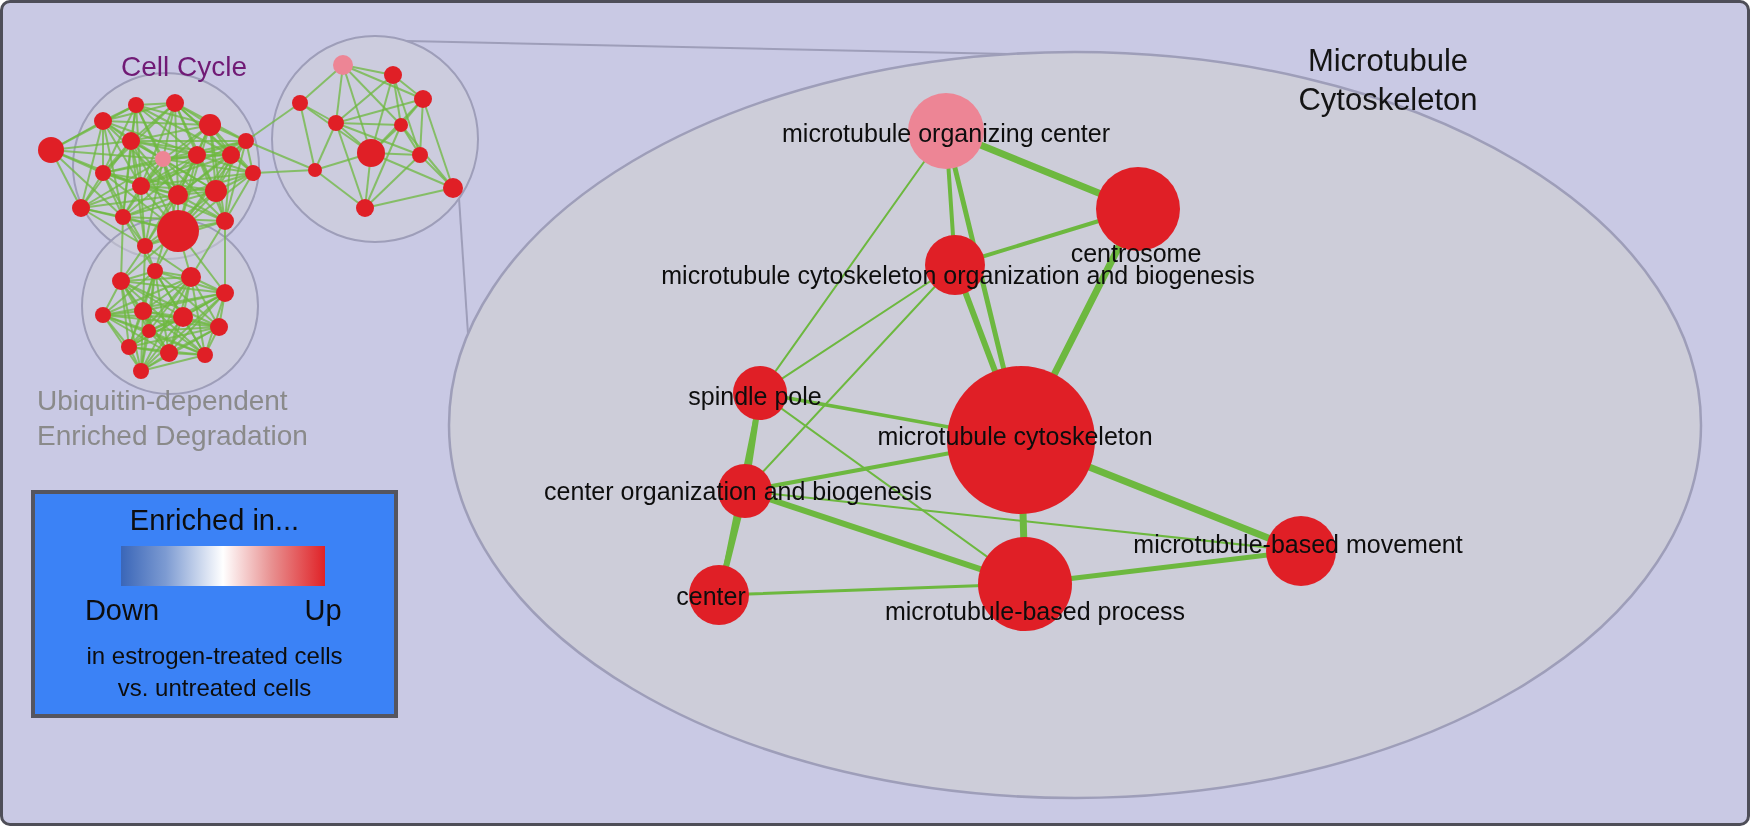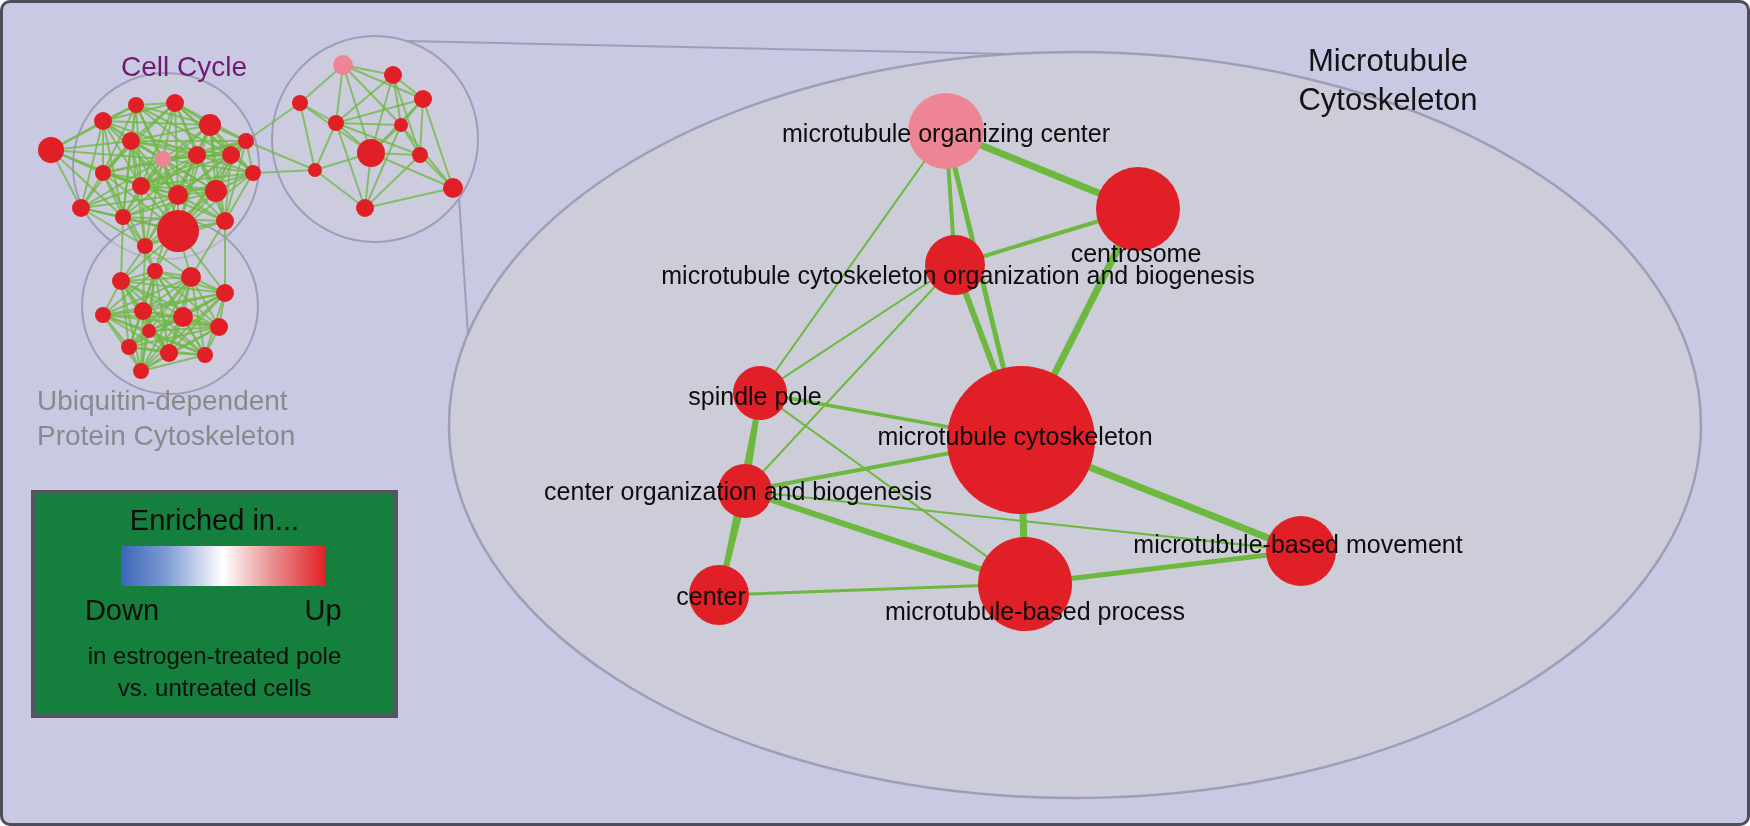--- a/index.html
+++ b/index.html
@@ -41,21 +41,21 @@
     transform: translateX(-50%);
     text-align: center;
     font-size: 31px; line-height: 39px; color: #141414;
     white-space: nowrap;
   }
 
   #legend {
     position: absolute; left: 28px; top: 487px;
     width: 367px; height: 228px;
     border: 4px solid #55555f;
-    background: #15803d;
+    background: #3b82f6;
   }
   .legend-title {
     position: absolute; left: 50%; top: 10px; transform: translateX(-50%);
     font-size: 29px; color: #0d0d0d; white-space: nowrap;
   }
   #legend-gradient {
     position: absolute; left: 86px; top: 52px; width: 204px; height: 40px;
   }
   .legend-down, .legend-up {
     position: absolute; top: 100px; transform: translateX(-50%);
@@ -433,30 +433,30 @@
       <div class="label node-label" style="left: 735px; top: 488px;">center organization and biogenesis</div>
       <div class="label node-label" style="left: 1295px; top: 541px;">microtubule-based movement</div>
       <div class="label node-label" style="left: 1032px; top: 578px; margin-top: 30px;">microtubule-based process</div>
       <div class="label node-label" style="left: 708px; top: 593px;">center</div>
     </div>
 
   <div class="label cluster-label" style="left:181px; top:64px">Cell Cycle</div>
 
   <div id="ubiq-label">
     <div>Ubiquitin-dependent</div>
-    <div>Protein Cytoskeleton</div>
+    <div>Enriched Degradation</div>
   </div>
 
   <div id="main-title">
     <div>Microtubule</div>
     <div>Cytoskeleton</div>
   </div>
 
   <div id="legend">
     <div class="legend-title">Enriched in...</div>
     <div id="legend-gradient" style="background: linear-gradient(90deg, rgb(58, 102, 184) 0%, rgb(125, 155, 210) 22%, rgb(255, 255, 255) 50%, rgb(232, 144, 144) 74%, rgb(224, 34, 39) 100%);"></div>
     <div class="legend-down">Down</div>
     <div class="legend-up">Up</div>
-    <div class="legend-caption" style="top:148px">in estrogen-treated pole</div>
+    <div class="legend-caption" style="top:148px">in estrogen-treated cells</div>
     <div class="legend-caption" style="top:180px">vs. untreated cells</div>
   </div>
 
 </div>
 
 </body></html>

